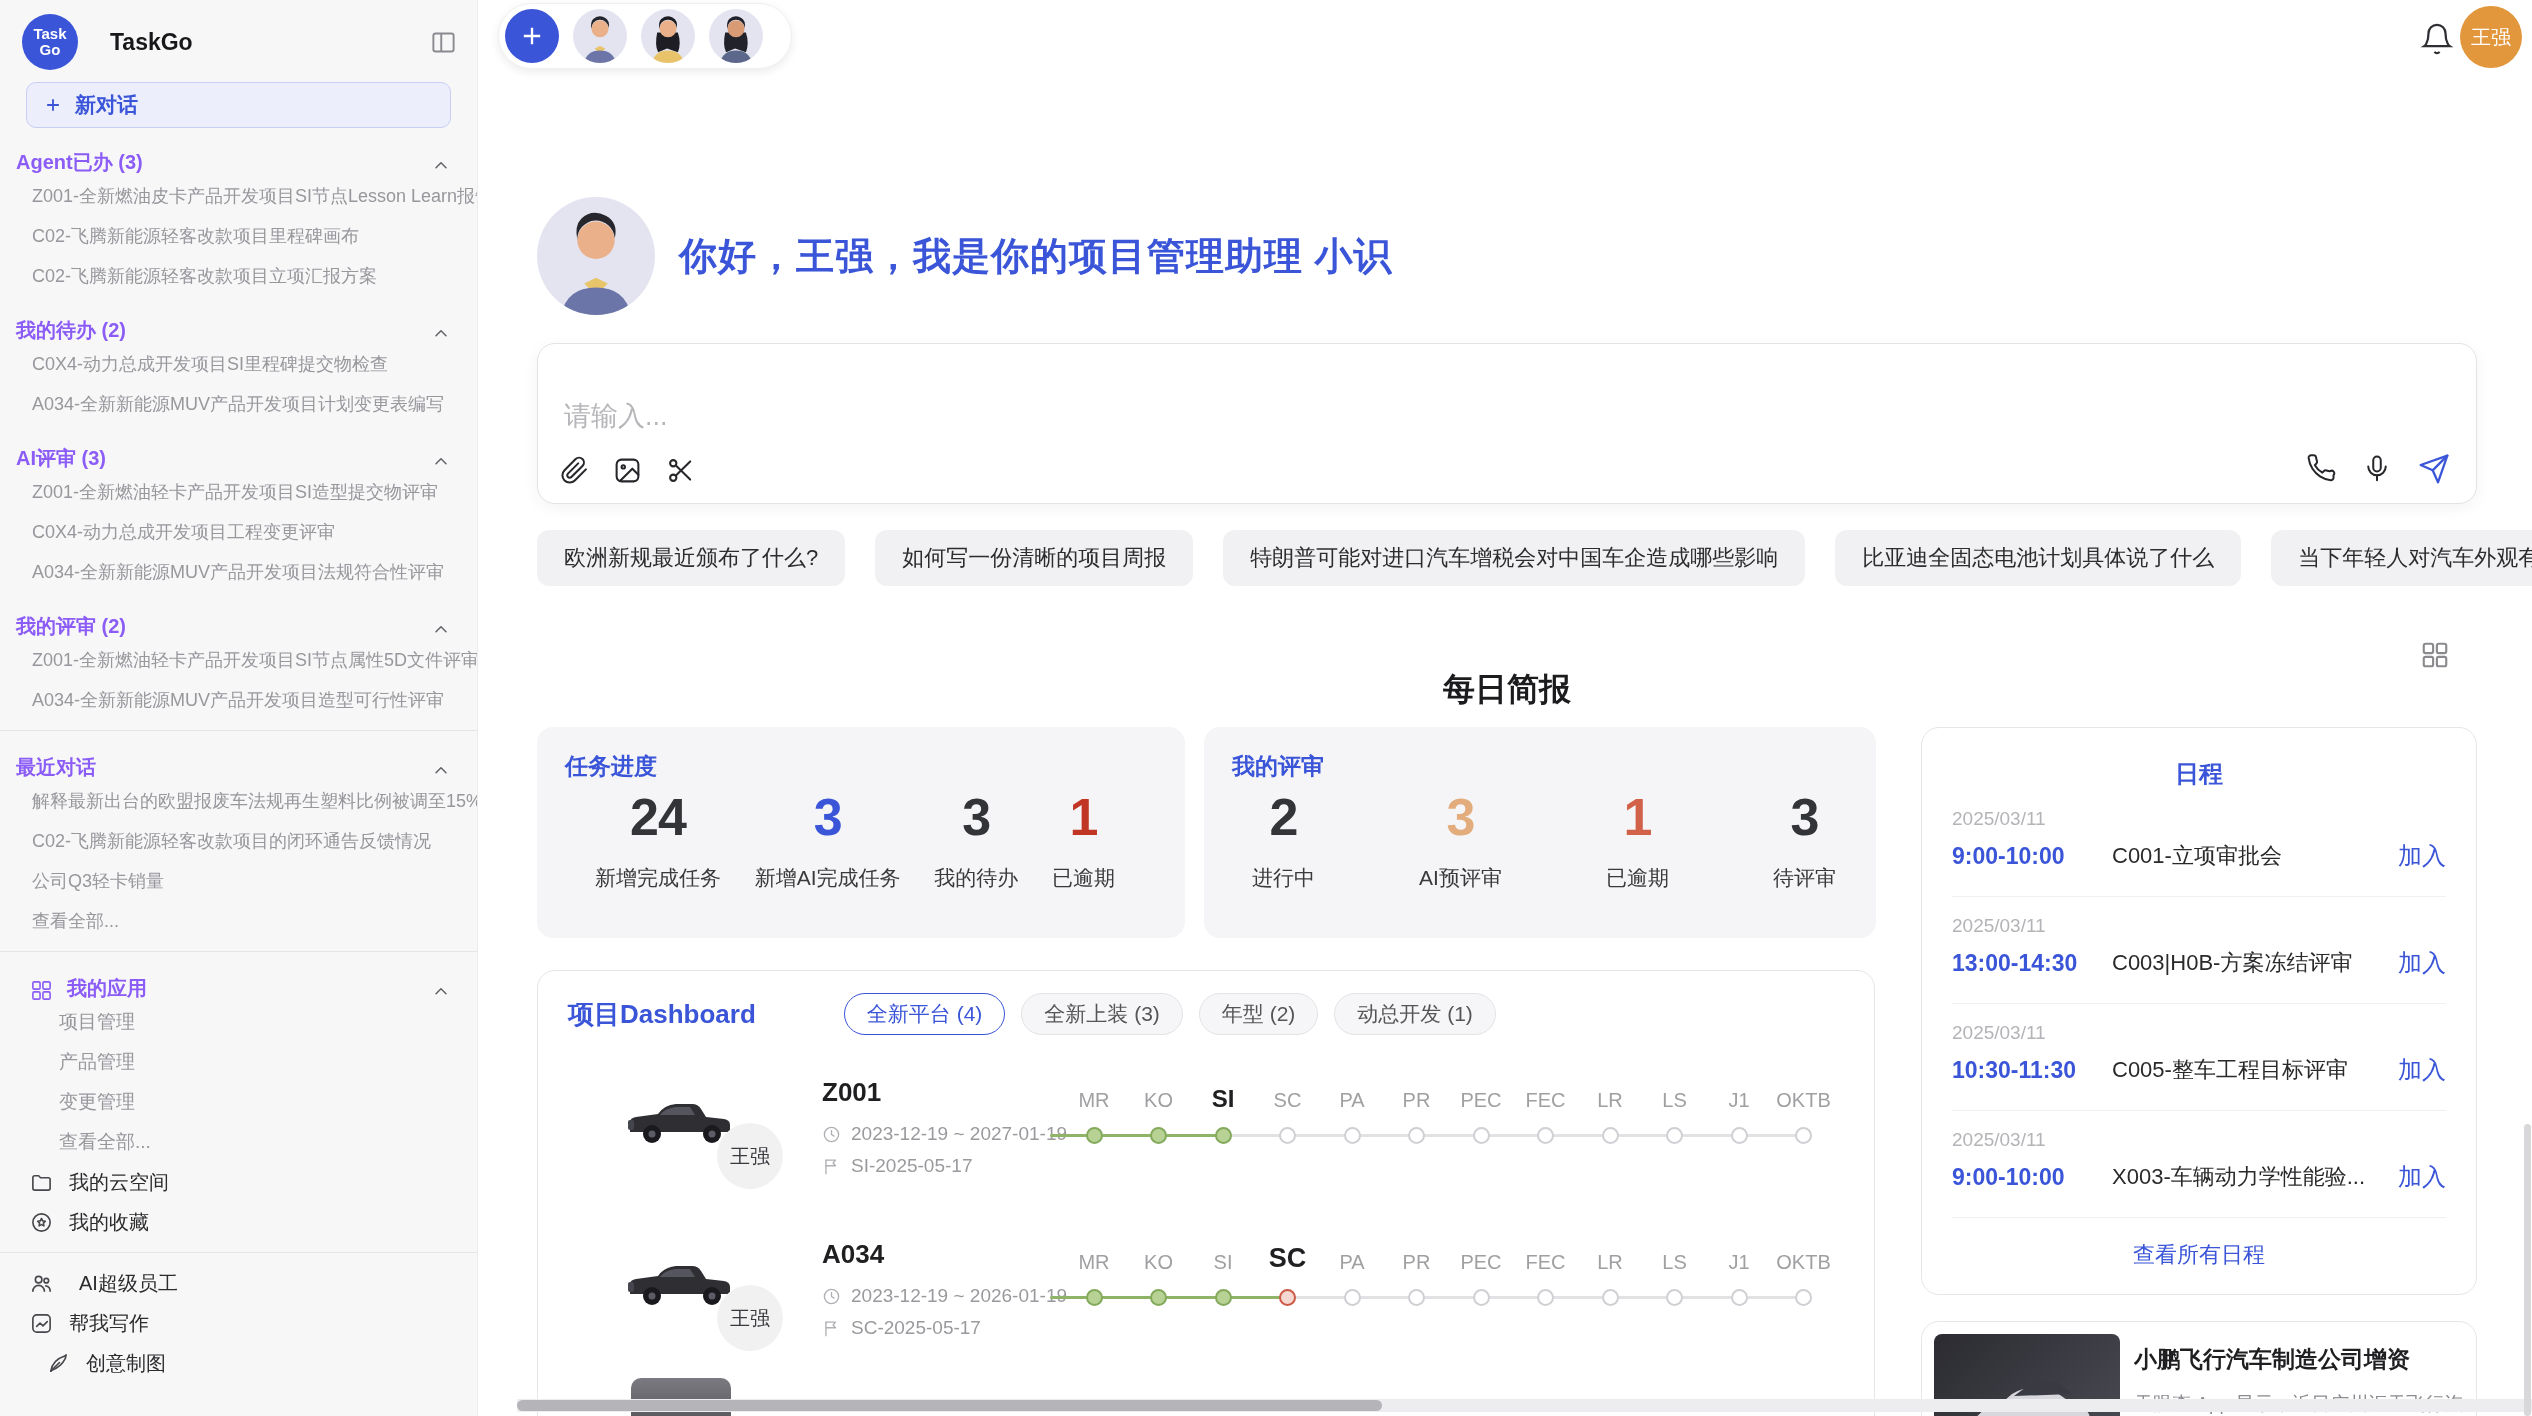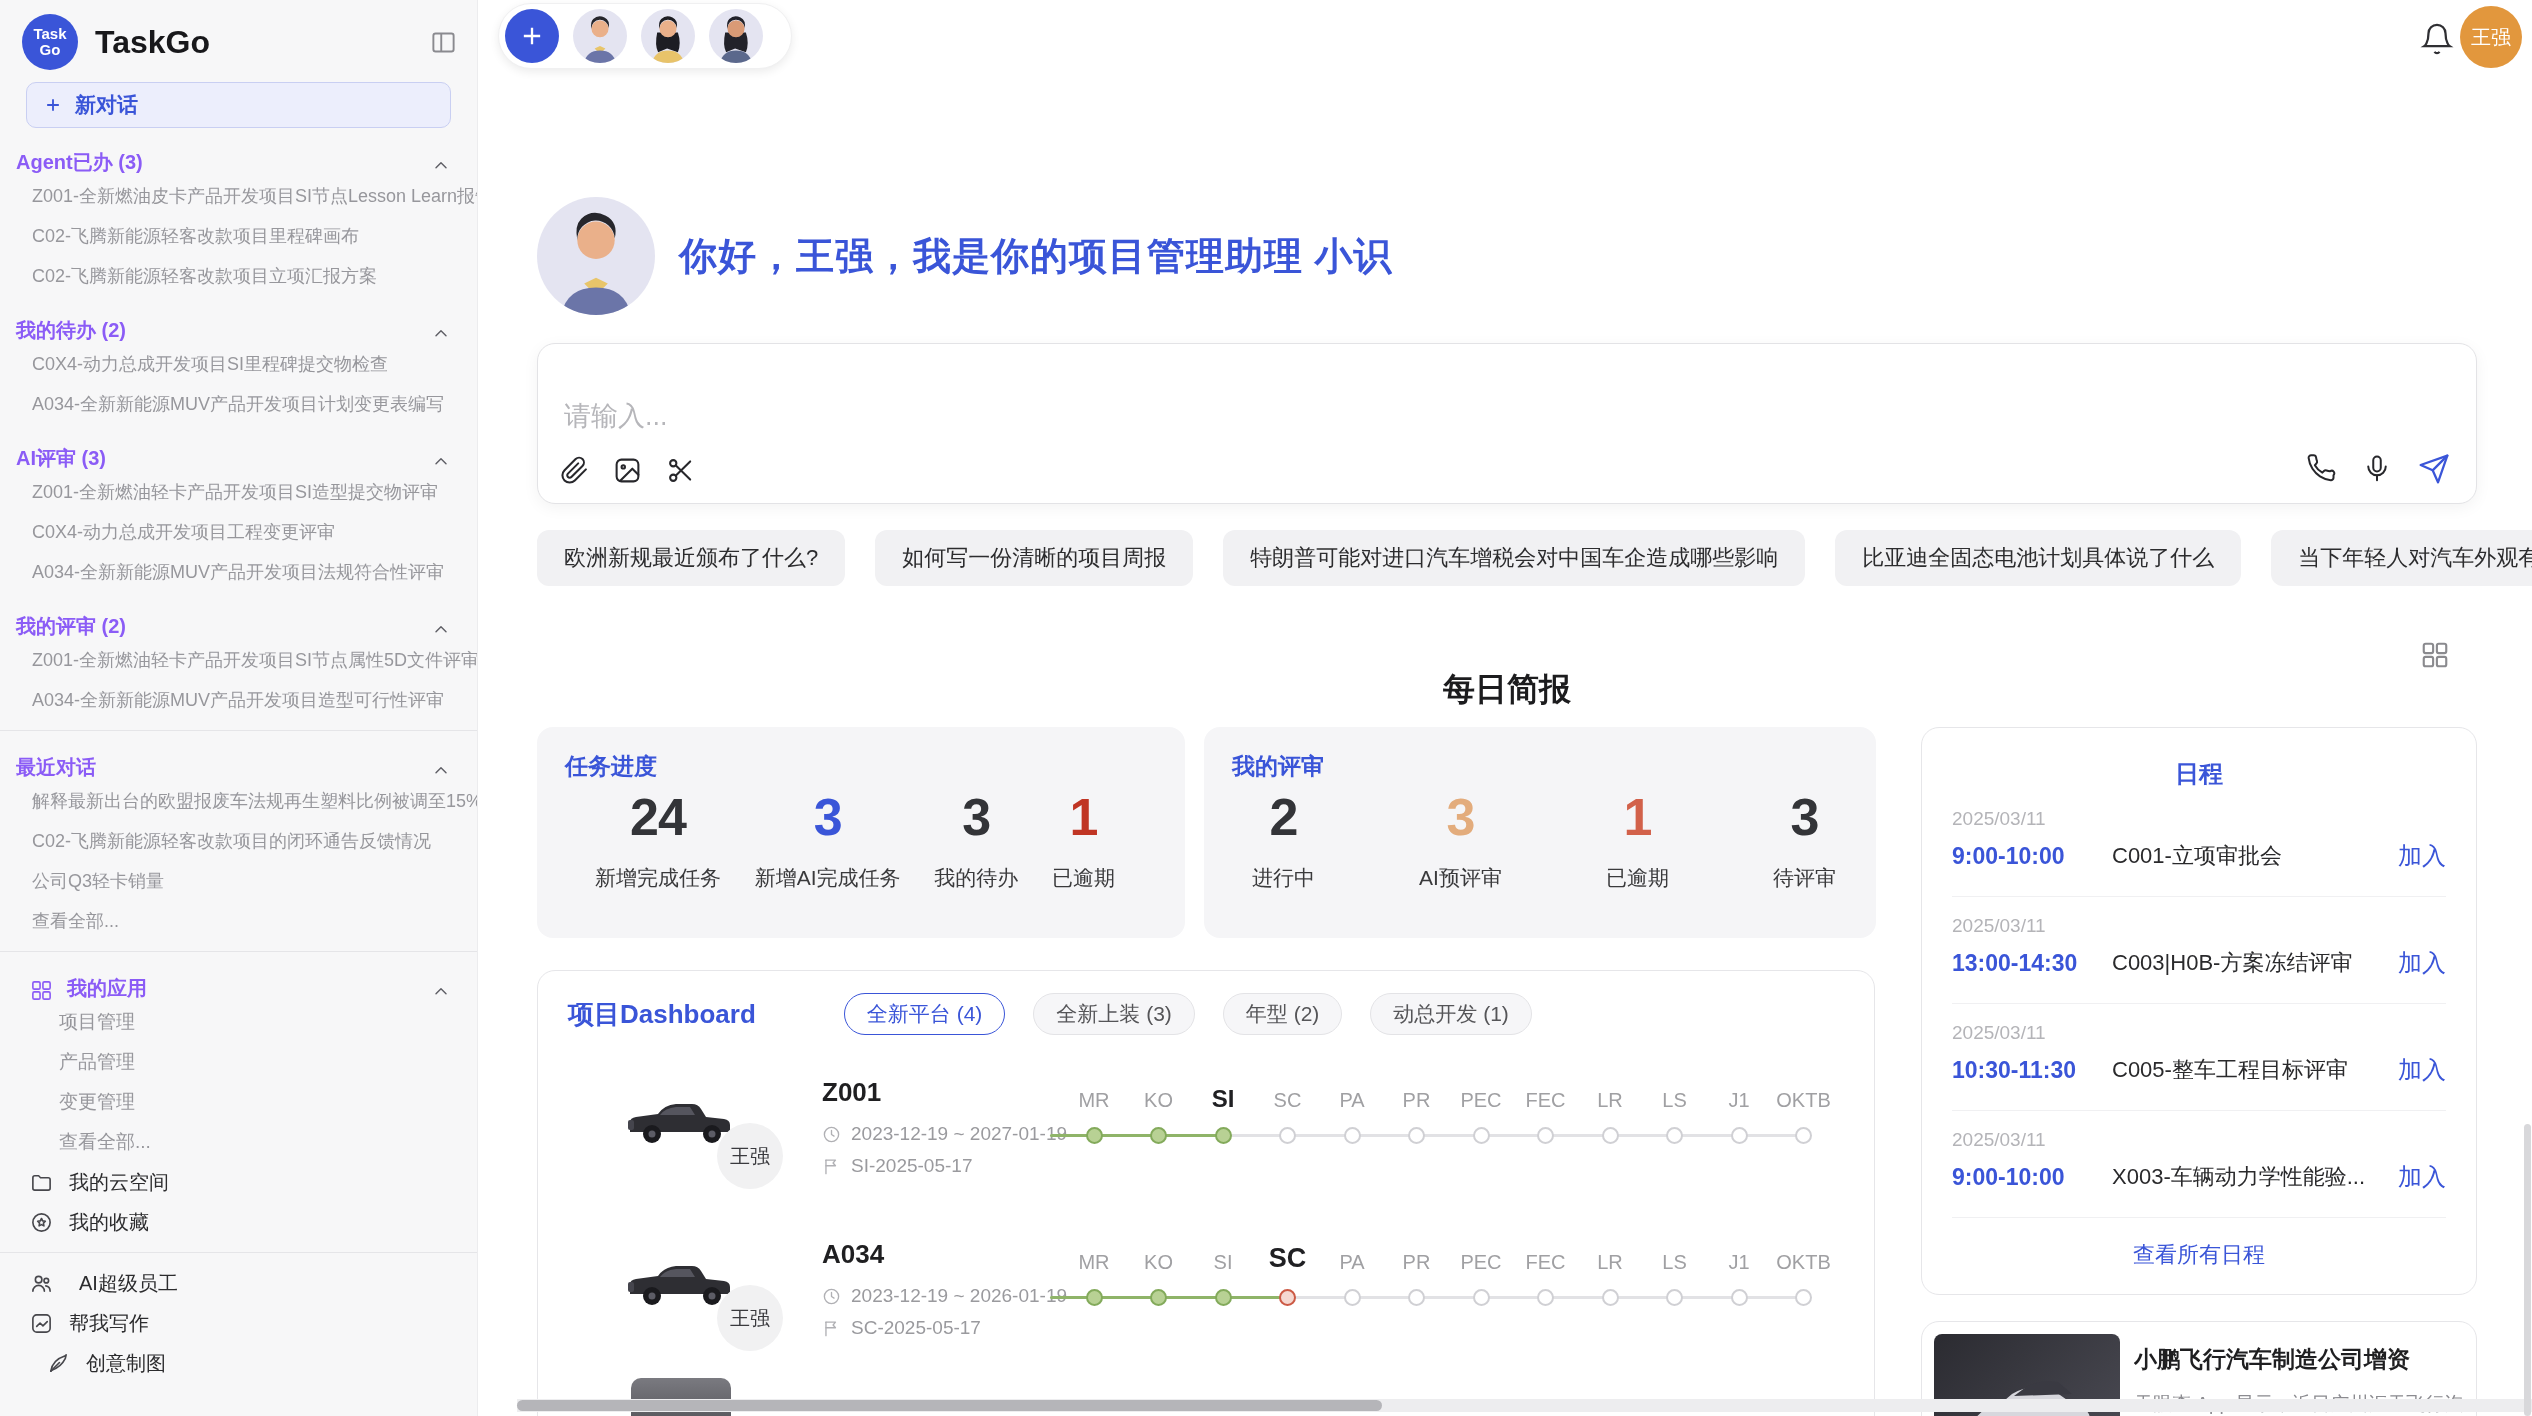--- a/index.html
+++ b/index.html
@@ -8,21 +8,21 @@
     font-family:"Liberation Sans","DejaVu Sans",sans-serif;color:#2a2a2c;
   }
   svg{display:block}
   
   .sidebar{position:absolute;left:0;top:0;bottom:0;width:477px;background:#f7f7f8;
     border-right:1px solid #ececee;overflow:hidden;z-index:6;}
   .sb-head{display:flex;align-items:center;padding:14px 20px 0 22px;}
   .logo{width:56px;height:56px;border-radius:50%;background:#3a55d8;color:#fff;
     display:flex;flex-direction:column;align-items:center;justify-content:center;
     font-size:15px;line-height:1.05;font-weight:bold;flex:0 0 auto;}
-  .app-title{font-size:32px;font-weight:bold;color:#18181b;margin-left:17px;flex:1;}
+  .app-title{font-size:23px;font-weight:bold;color:#18181b;margin-left:32px;flex:1;}
   .panel-btn{color:#8a8a8f;cursor:pointer;}
   .new-chat{margin:12px 26px 0 26px;height:44px;border:1px solid #c9cff2;background:#eceefc;
     border-radius:10px;display:flex;align-items:center;gap:12px;padding:0 16px;
     color:#3a55d8;font-size:21px;font-weight:600;cursor:pointer;}
   .sb-body{margin-top:4px;}
   .sb-sec-head{display:flex;align-items:flex-end;height:40px;margin-top:8px;
     padding:0 26px 0 16px;font-size:20px;font-weight:700;color:#8b5cf6;}
   .sb-sec-head .chev{margin-left:auto;color:#5f5f66;}
   .sb-item{height:40px;line-height:40px;padding:0 8px 0 32px;font-size:18px;color:#97979c;
     white-space:nowrap;overflow:hidden;cursor:pointer;}
@@ -67,21 +67,21 @@
   .stat-card .sc-title{position:absolute;left:28px;top:24px;font-size:23px;color:#3a55d8;font-weight:600;}
   .stat-row{position:absolute;left:0;right:0;top:62px;display:flex;justify-content:space-between;}
   .stat-col{text-align:center;}
   .stat-val{font-size:52px;font-weight:600;letter-spacing:-1px;line-height:1.1;}
   .stat-lab{margin-top:18px;font-size:21px;color:#3a3a3c;}
   
   .dash{position:absolute;left:537px;top:970px;width:1338px;height:620px;box-sizing:border-box;
     background:#fff;border:1px solid #e6e6e9;border-radius:18px;overflow:hidden;}
   .dash-head{position:absolute;left:30px;top:22px;right:30px;display:flex;align-items:center;}
   .dash-title{font-size:26px;font-weight:bold;color:#3a55d8;}
-  .dash-tabs{display:flex;gap:28px;margin-left:88px;}
+  .dash-tabs{display:flex;gap:16px;margin-left:88px;}
   .tab{height:42px;line-height:40px;padding:0 22px;border-radius:21px;font-size:21px;
     box-sizing:border-box;border:1px solid #e3e3e6;background:#f6f6f8;color:#555558;cursor:pointer;white-space:nowrap;}
   .tab.active{background:#fff;border-color:#3a55d8;color:#3a55d8;}
   .proj-row{position:absolute;left:0;width:1338px;height:162px;}
   .truck{position:absolute;left:82px;top:8px;width:118px;height:82px;}
   .owner-badge{position:absolute;left:179px;top:52px;width:66px;height:66px;border-radius:50%;
     background:#f1f1f2;display:flex;align-items:center;justify-content:center;font-size:20px;color:#3a3a3e;z-index:2;}
   .proj-name{position:absolute;left:284px;top:6px;font-size:26px;font-weight:bold;color:#1f1f21;}
   .proj-meta{position:absolute;left:284px;display:flex;align-items:center;gap:10px;
     font-size:19px;color:#9a9a9e;}

